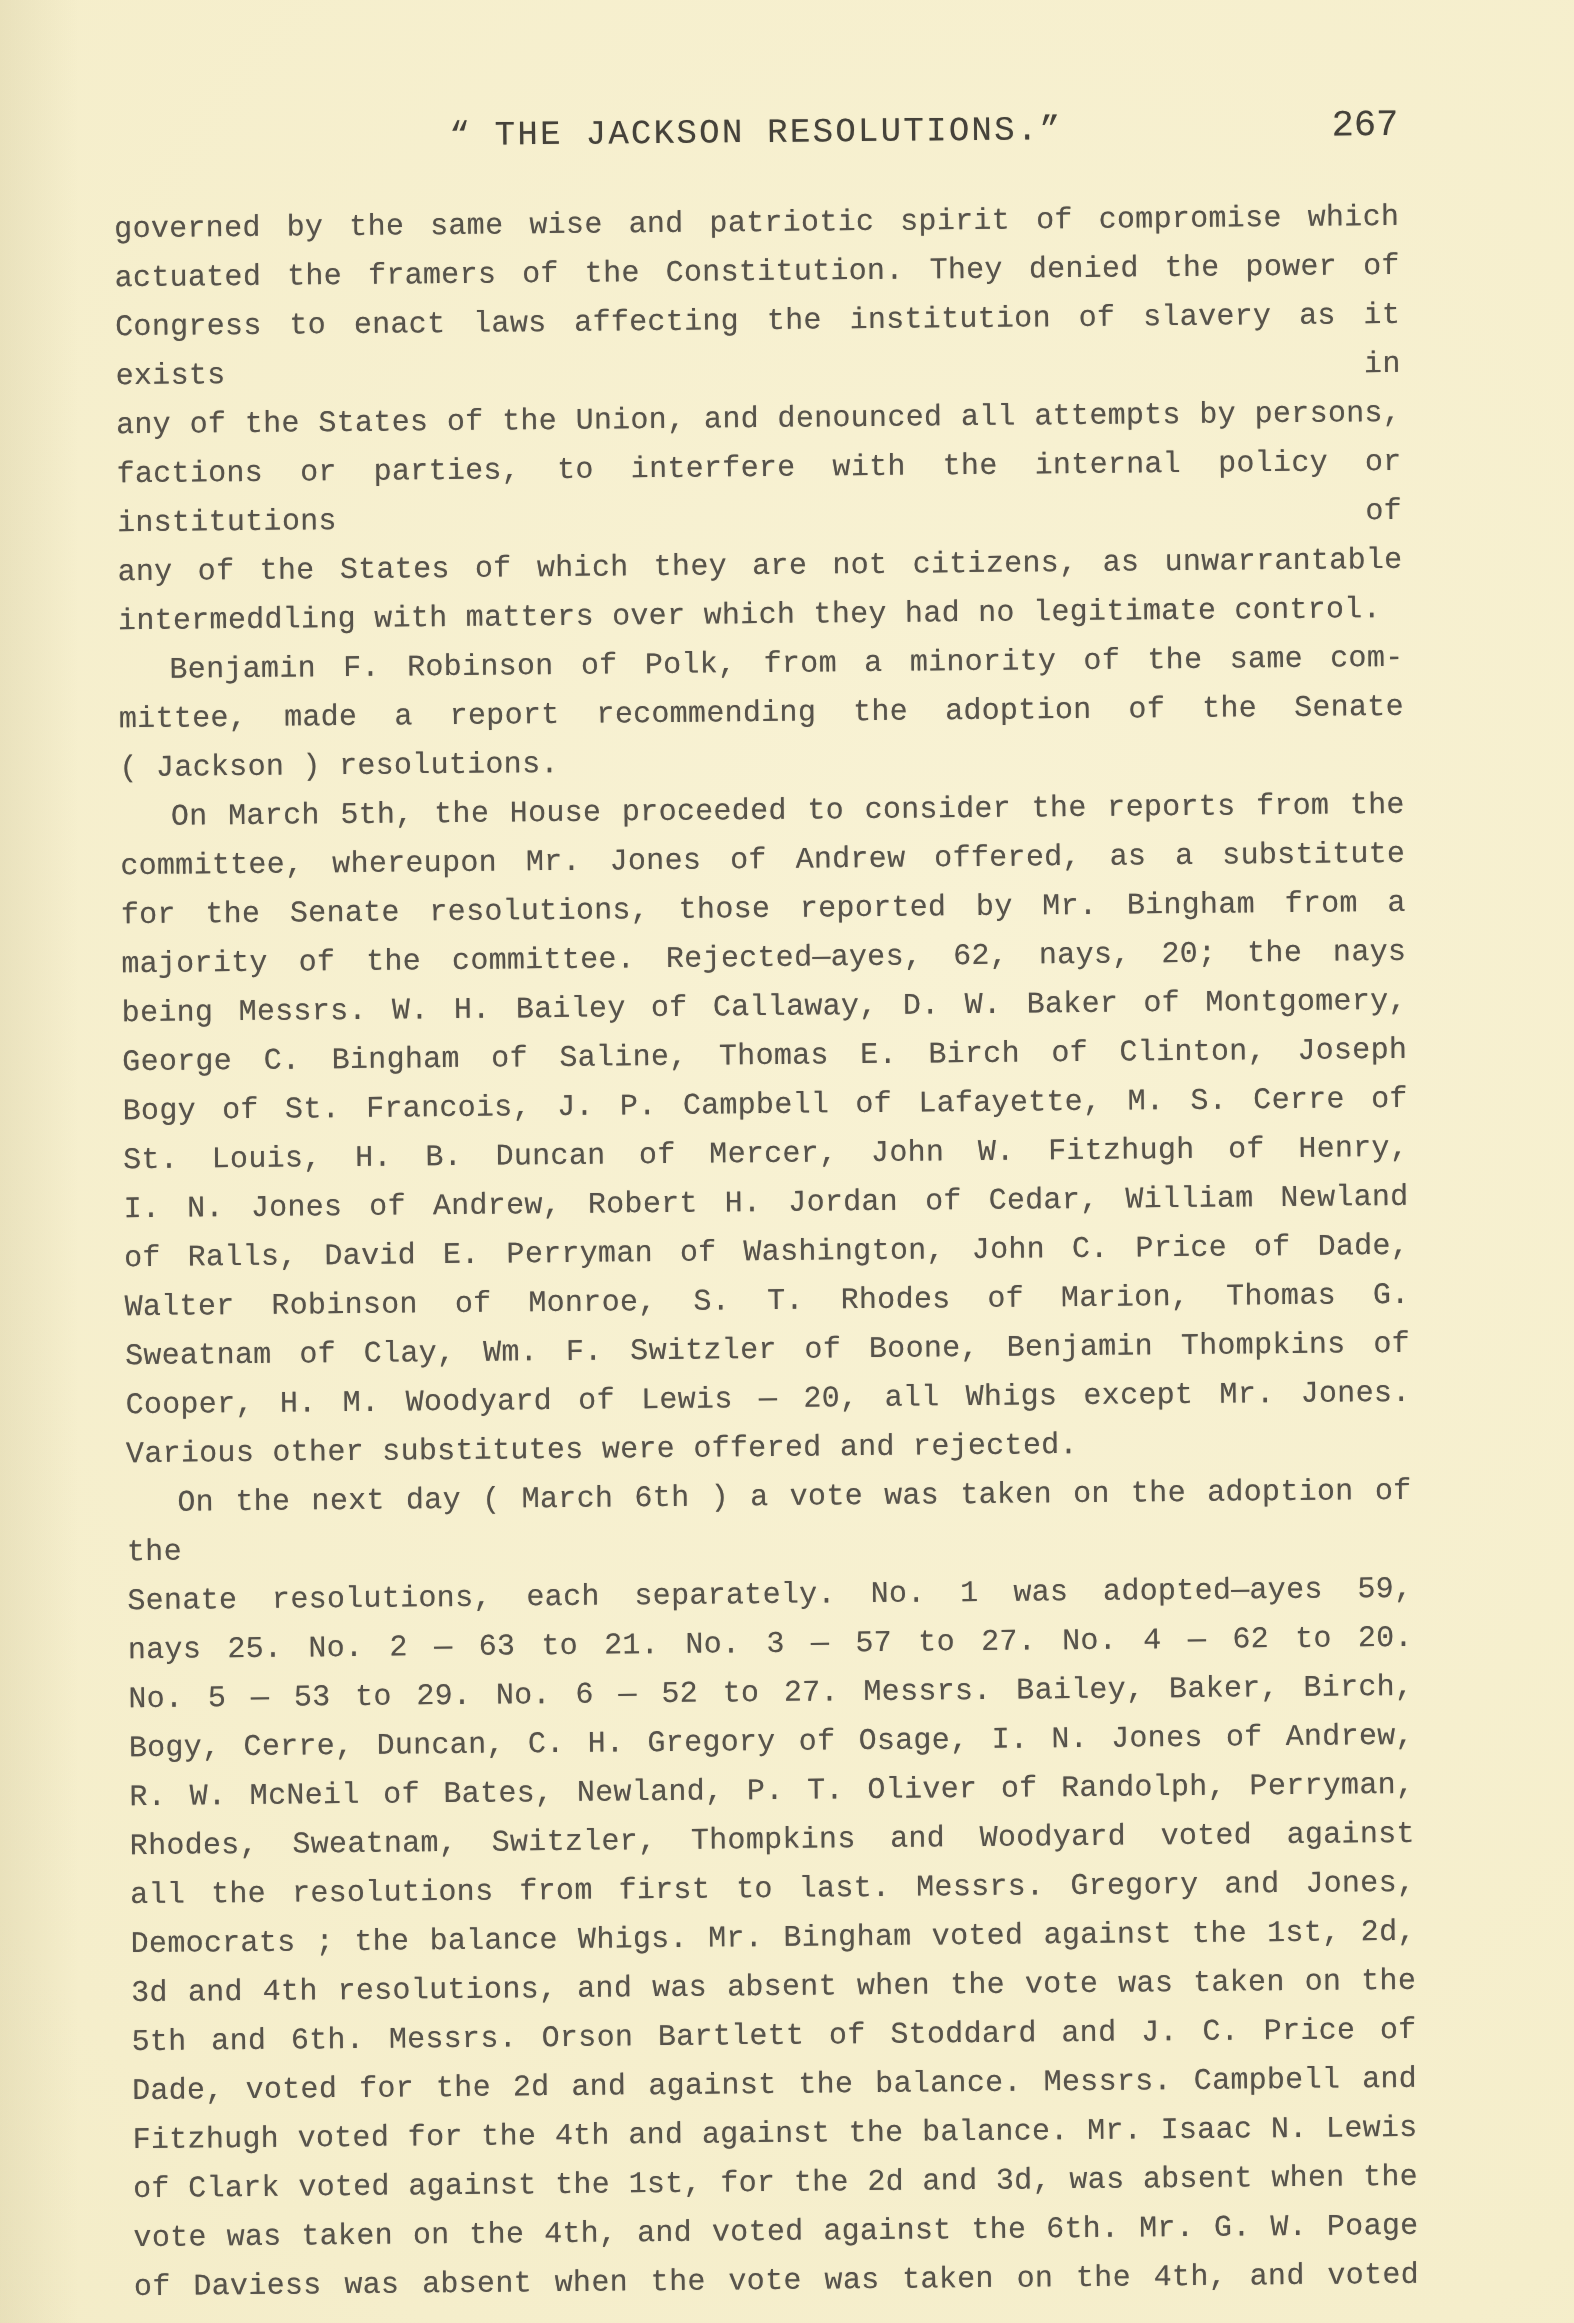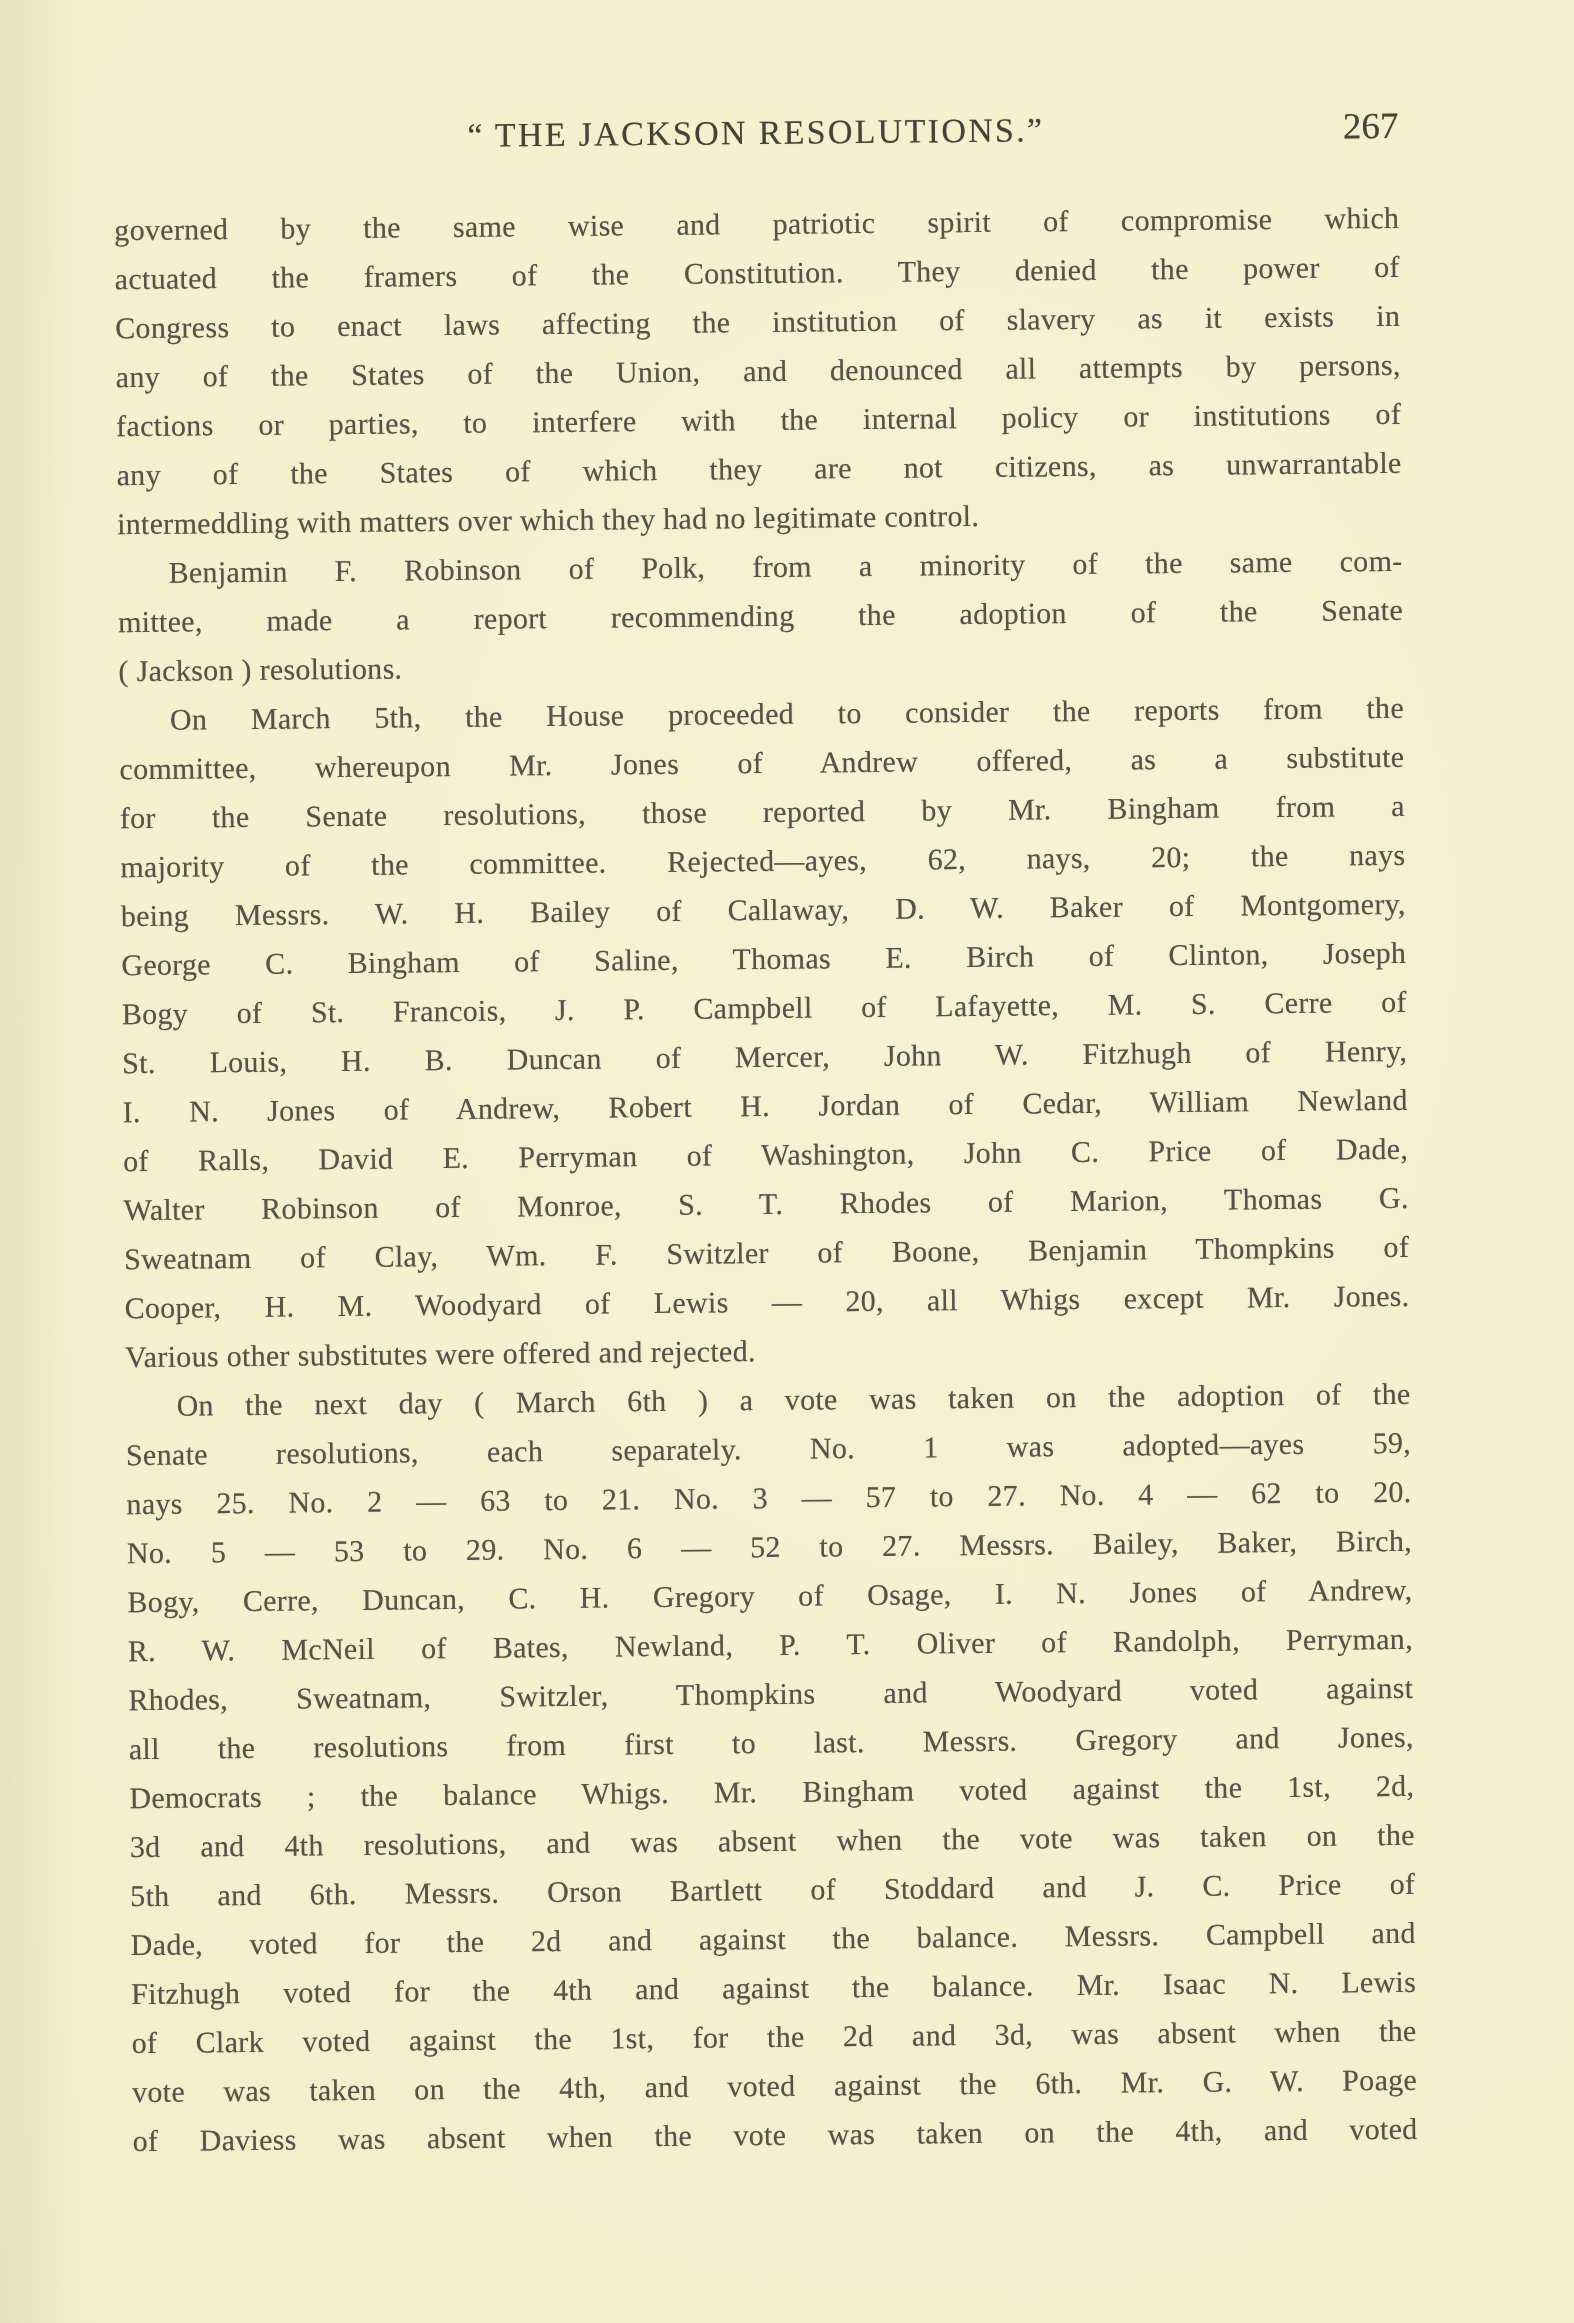--- a/index.html
+++ b/index.html
@@ -5,21 +5,21 @@
   html, body {
     margin: 0;
     padding: 0;
     background: #e8e0b8;
   }
   .page {
     position: relative;
     width: 1574px;
     height: 2323px;
     overflow: hidden;
-    font-family: Liberation Serif, serif;
+    font-family: Liberation Mono, monospace;
     background:
       linear-gradient(90deg, rgba(205,195,152,0.30) 0%, rgba(205,195,152,0.0) 5%),
       radial-gradient(140% 120% at 60% 40%, #f8f2d4 0%, #f5eecb 55%, #f1e9c2 88%, #ece3ba 100%);
   }
   .content {
     position: absolute;
     inset: 0;
     transform: rotate(-0.55deg);
     transform-origin: 760px 199px;
   }

